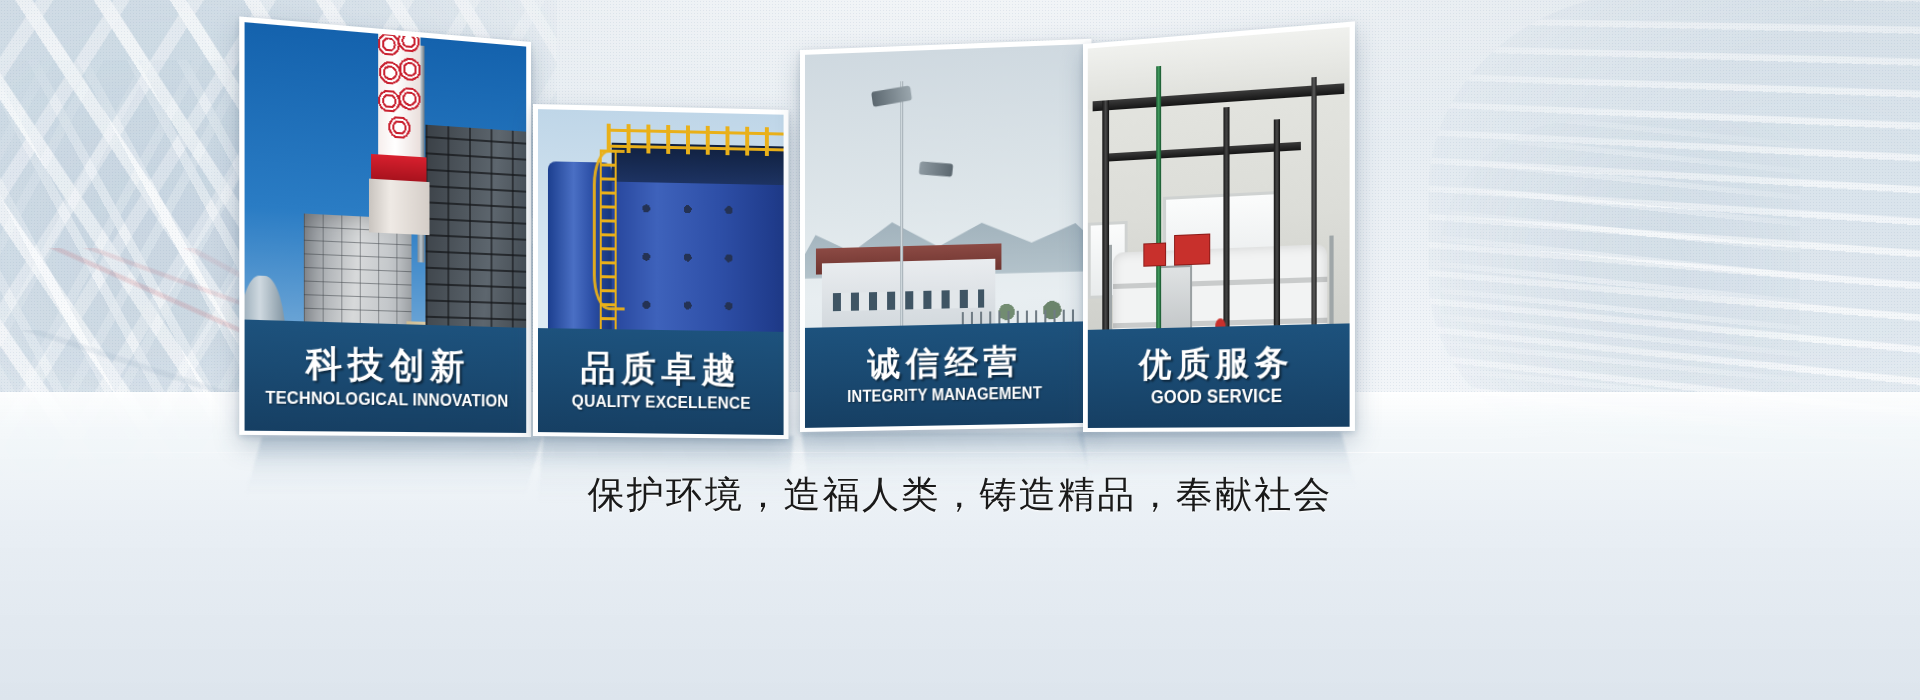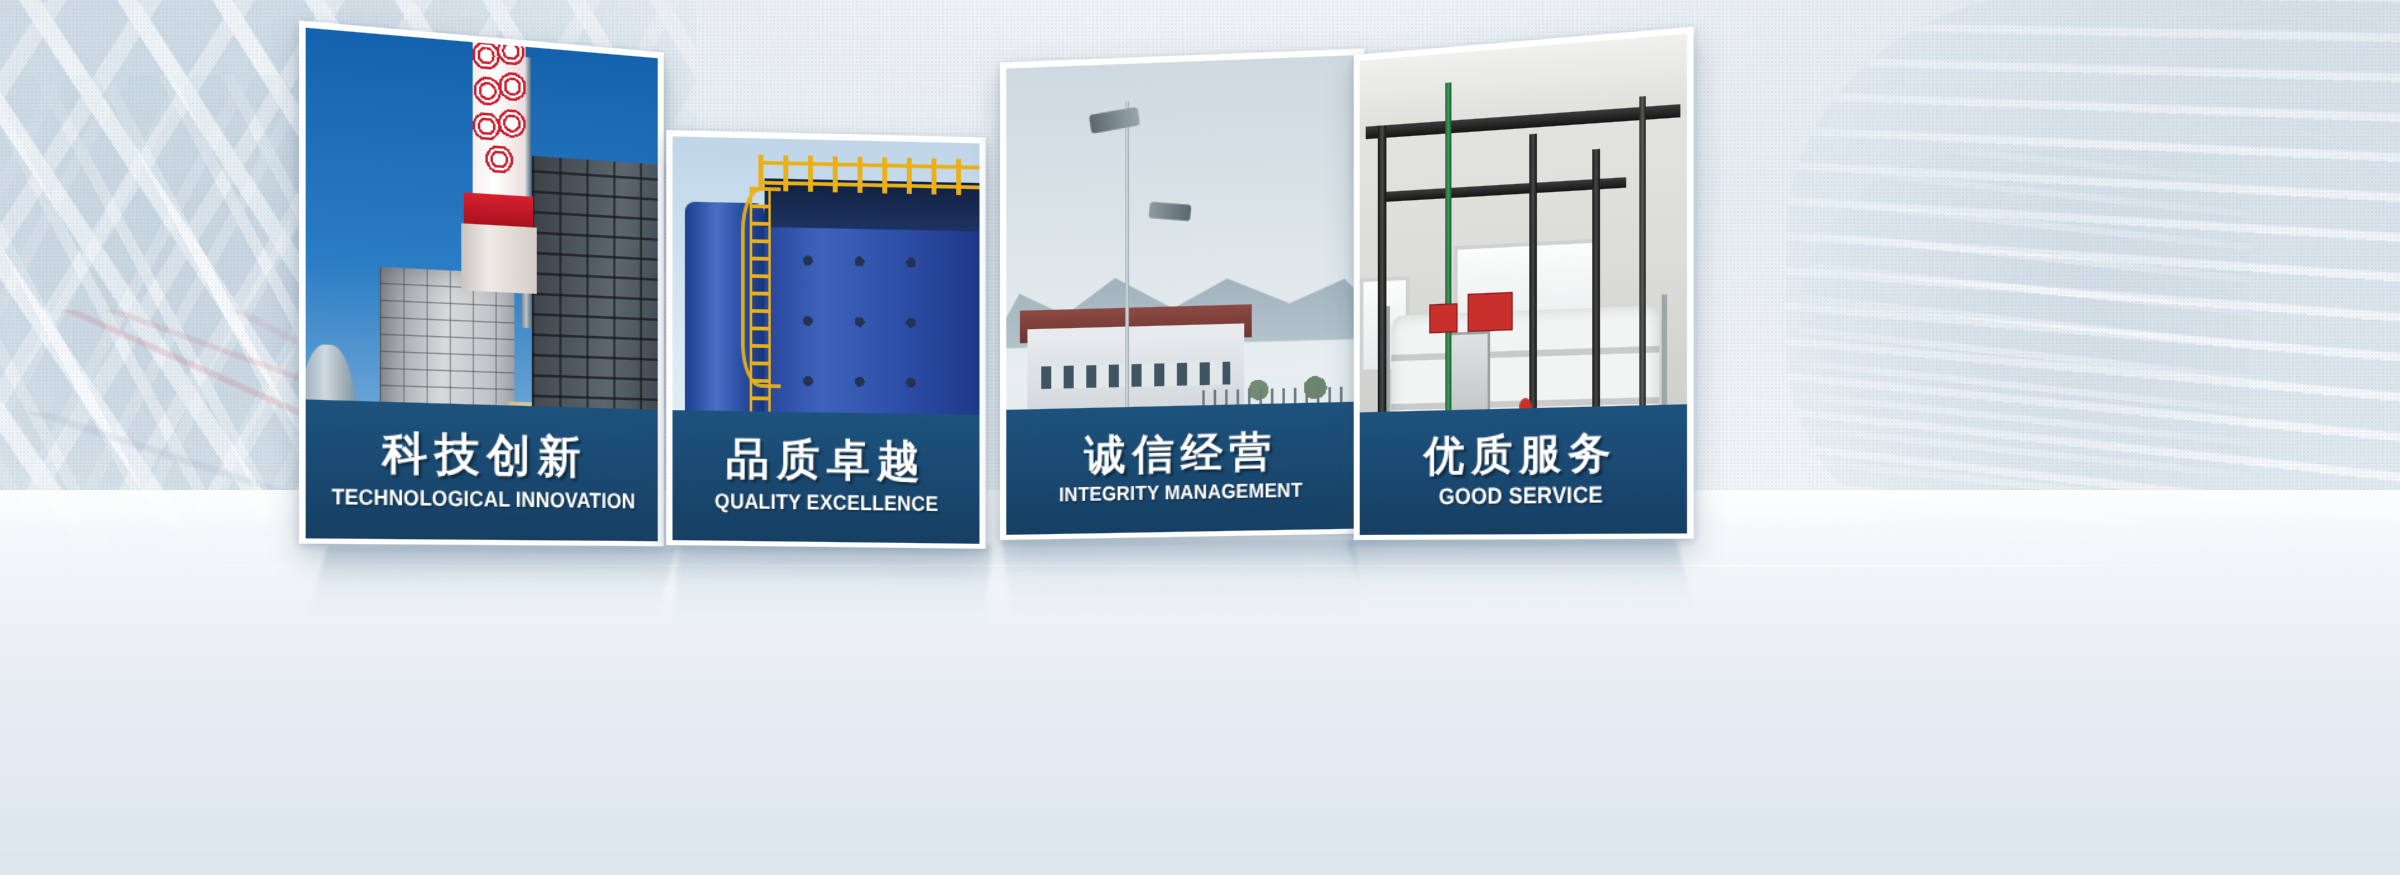--- a/index.html
+++ b/index.html
@@ -450,14 +450,15 @@
         </div>
         <div class="cap">
           <div class="cn">优质服务</div>
           <div class="en">GOOD SERVICE</div>
         </div>
       </div>
     </div>
 
   </div>
 
+  <div class="tagline">保护环境，造福人类，铸造精品，奉献社会</div>
 
 </div>
 
 </body></html>

